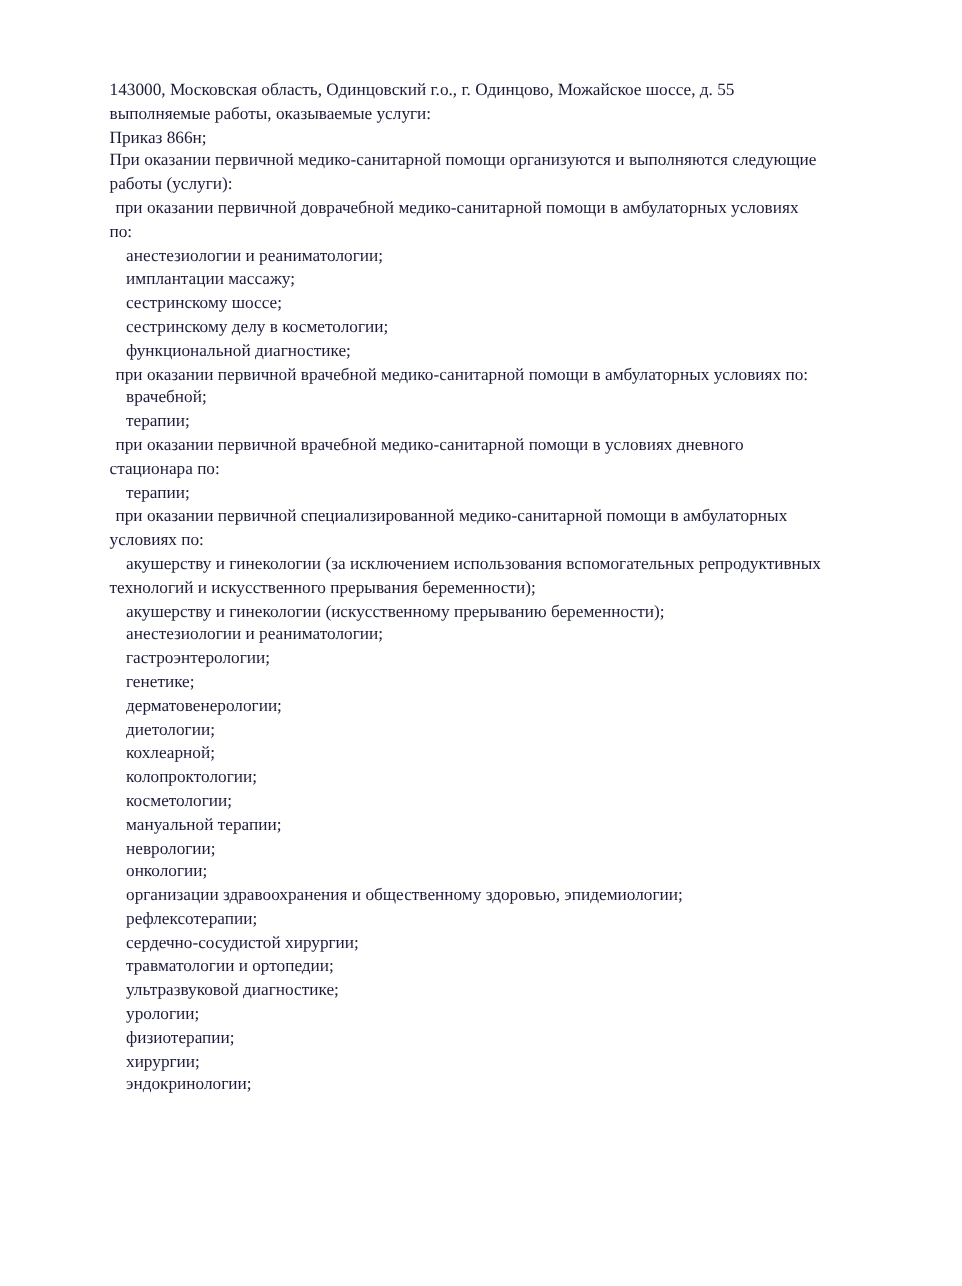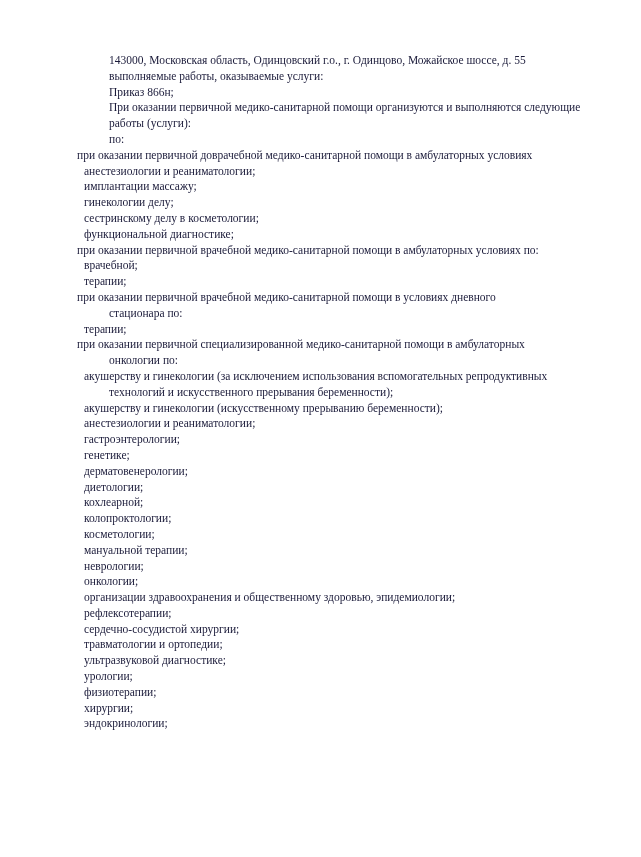--- a/index.html
+++ b/index.html
@@ -20,49 +20,49 @@
     left: 73px;
     top: 53px;
     width: 540px;
     color: #1b1b3a;
     font-size: 11.5px;
     line-height: 15.8px;
   }
   .doc-line {
     white-space: nowrap;
   }
-  .doc-line.indent-0 { padding-left: 0; margin-left: 36px; }
+  .doc-line.indent-0 { padding-left: 0; }
   .doc-line.indent-1 { padding-left: 4px; }
   .doc-line.indent-2 { padding-left: 11px; }
 </style>
 </head>
 <body>
 
 <div class="page">
   <div class="doc">
       <div class="doc-line indent-0">143000, Московская область, Одинцовский г.о., г. Одинцово, Можайское шоссе, д. 55</div>
       <div class="doc-line indent-0">выполняемые работы, оказываемые услуги:</div>
       <div class="doc-line indent-0">Приказ 866н;</div>
       <div class="doc-line indent-0">При оказании первичной медико-санитарной помощи организуются и выполняются следующие</div>
       <div class="doc-line indent-0">работы (услуги):</div>
+      <div class="doc-line indent-1">при оказании первичной доврачебной медико-санитарной помощи в амбулаторных условиях</div>
       <div class="doc-line indent-0">по:</div>
-      <div class="doc-line indent-1">при оказании первичной доврачебной медико-санитарной помощи в амбулаторных условиях</div>
       <div class="doc-line indent-2">анестезиологии и реаниматологии;</div>
       <div class="doc-line indent-2">имплантации массажу;</div>
-      <div class="doc-line indent-2">гинекологии делу;</div>
+      <div class="doc-line indent-2">сестринскому шоссе;</div>
       <div class="doc-line indent-2">сестринскому делу в косметологии;</div>
       <div class="doc-line indent-2">функциональной диагностике;</div>
       <div class="doc-line indent-1">при оказании первичной врачебной медико-санитарной помощи в амбулаторных условиях по:</div>
       <div class="doc-line indent-2">врачебной;</div>
       <div class="doc-line indent-2">терапии;</div>
       <div class="doc-line indent-1">при оказании первичной врачебной медико-санитарной помощи в условиях дневного</div>
       <div class="doc-line indent-0">стационара по:</div>
       <div class="doc-line indent-2">терапии;</div>
       <div class="doc-line indent-1">при оказании первичной специализированной медико-санитарной помощи в амбулаторных</div>
-      <div class="doc-line indent-0">онкологии по:</div>
+      <div class="doc-line indent-0">условиях по:</div>
       <div class="doc-line indent-2">акушерству и гинекологии (за исключением использования вспомогательных репродуктивных</div>
       <div class="doc-line indent-0">технологий и искусственного прерывания беременности);</div>
       <div class="doc-line indent-2">акушерству и гинекологии (искусственному прерыванию беременности);</div>
       <div class="doc-line indent-2">анестезиологии и реаниматологии;</div>
       <div class="doc-line indent-2">гастроэнтерологии;</div>
       <div class="doc-line indent-2">генетике;</div>
       <div class="doc-line indent-2">дерматовенерологии;</div>
       <div class="doc-line indent-2">диетологии;</div>
       <div class="doc-line indent-2">кохлеарной;</div>
       <div class="doc-line indent-2">колопроктологии;</div>

